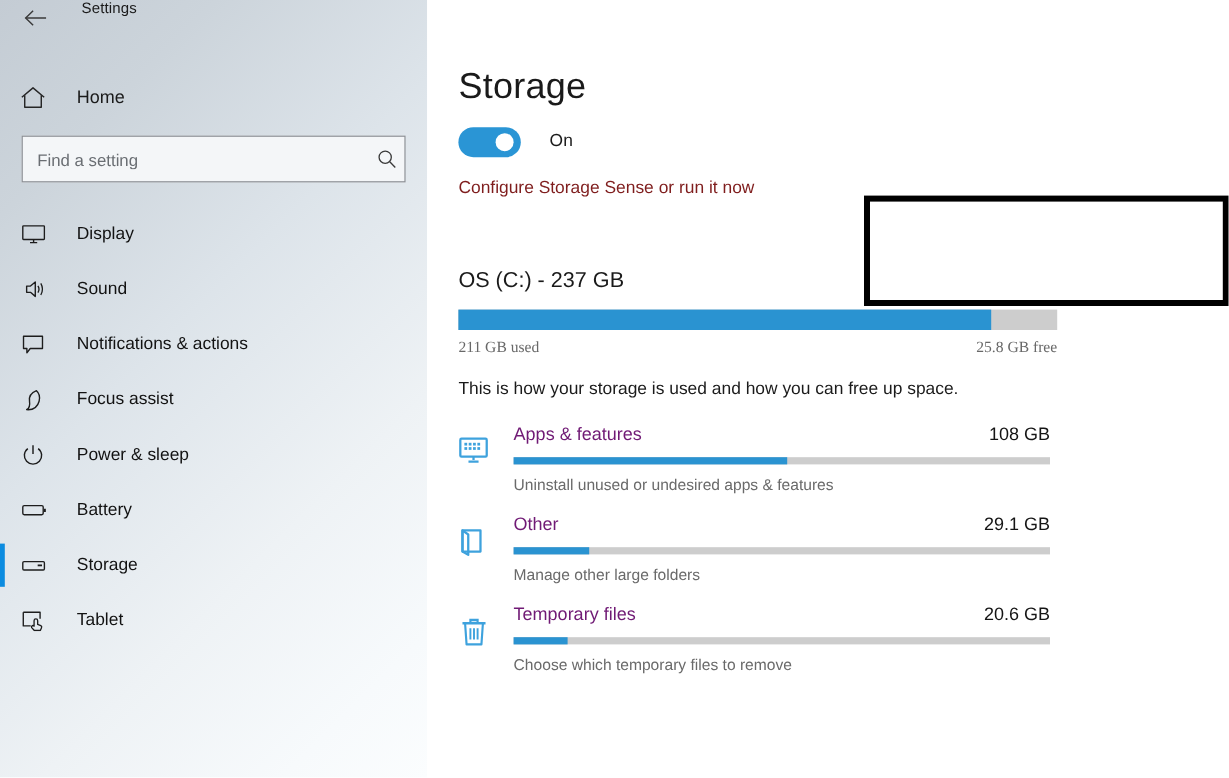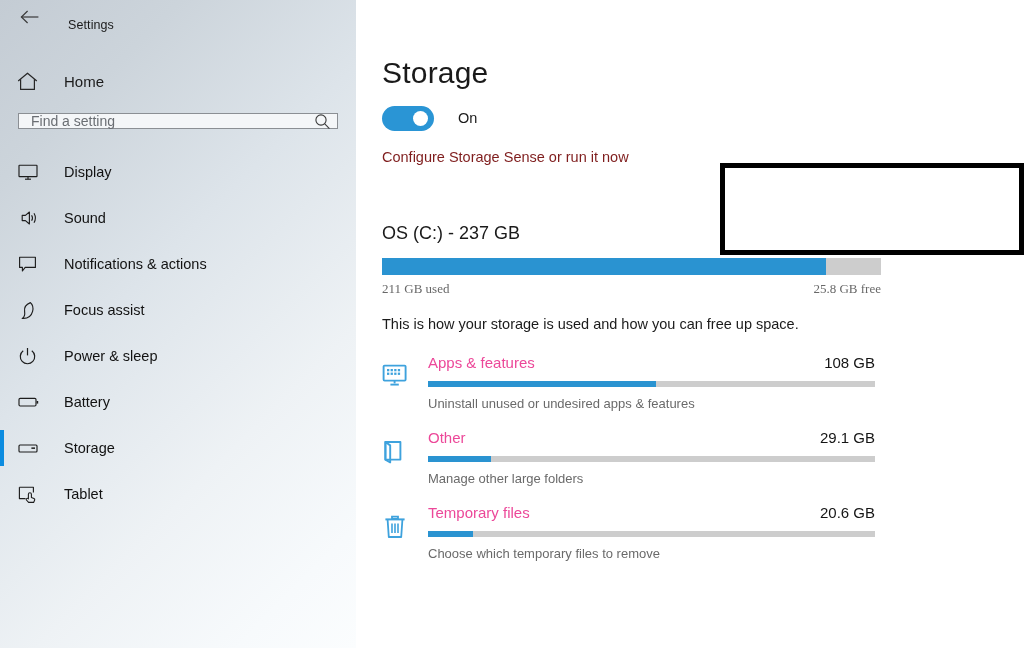--- a/index.html
+++ b/index.html
@@ -27,21 +27,21 @@
     width: 356px;
     height: 648px;
     flex: 0 0 356px;
     background:
       linear-gradient(135deg, #c4ccd4 0%, #ccd4db 18%, #dde4ea 42%, #eef2f5 68%, #f7fafc 88%, #fbfdfe 100%);
     overflow: hidden;
   }
   .titlebar {
     height: 32px;
     display: flex;
-    align-items: flex-end;
+    align-items: flex-start;
     padding-left: 12px;
   }
   .back-btn {
     width: 34px;
     height: 30px;
     display: flex;
     align-items: center;
     justify-content: center;
     cursor: pointer;
   }
@@ -68,21 +68,21 @@
     justify-content: flex-start;
   }
   .home-label {
     font-size: 15px;
     color: #1b1b1b;
     margin-left: 19px;
   }
 
   .search-wrap {
     margin: 12px 18px 0 18px;
-    height: 16px;
+    height: 39px;
     background: #f4f6f8;
     border: 1px solid #8b8f94;
     display: flex;
     align-items: center;
     position: relative;
     box-sizing: border-box;
   }
   .search-input {
     flex: 1;
     border: 0;
@@ -279,21 +279,21 @@
     flex: 1;
     max-width: 447px;
   }
   .cat-head {
     display: flex;
     justify-content: space-between;
     align-items: baseline;
   }
   .cat-name {
     font-size: 15px;
-    color: #ec4899;
+    color: #701a75;
   }
   .cat-size {
     font-size: 15px;
     color: #151515;
   }
   .cat-bar {
     margin-top: 10px;
     height: 6px;
     background: #cdcdcd;
     position: relative;

